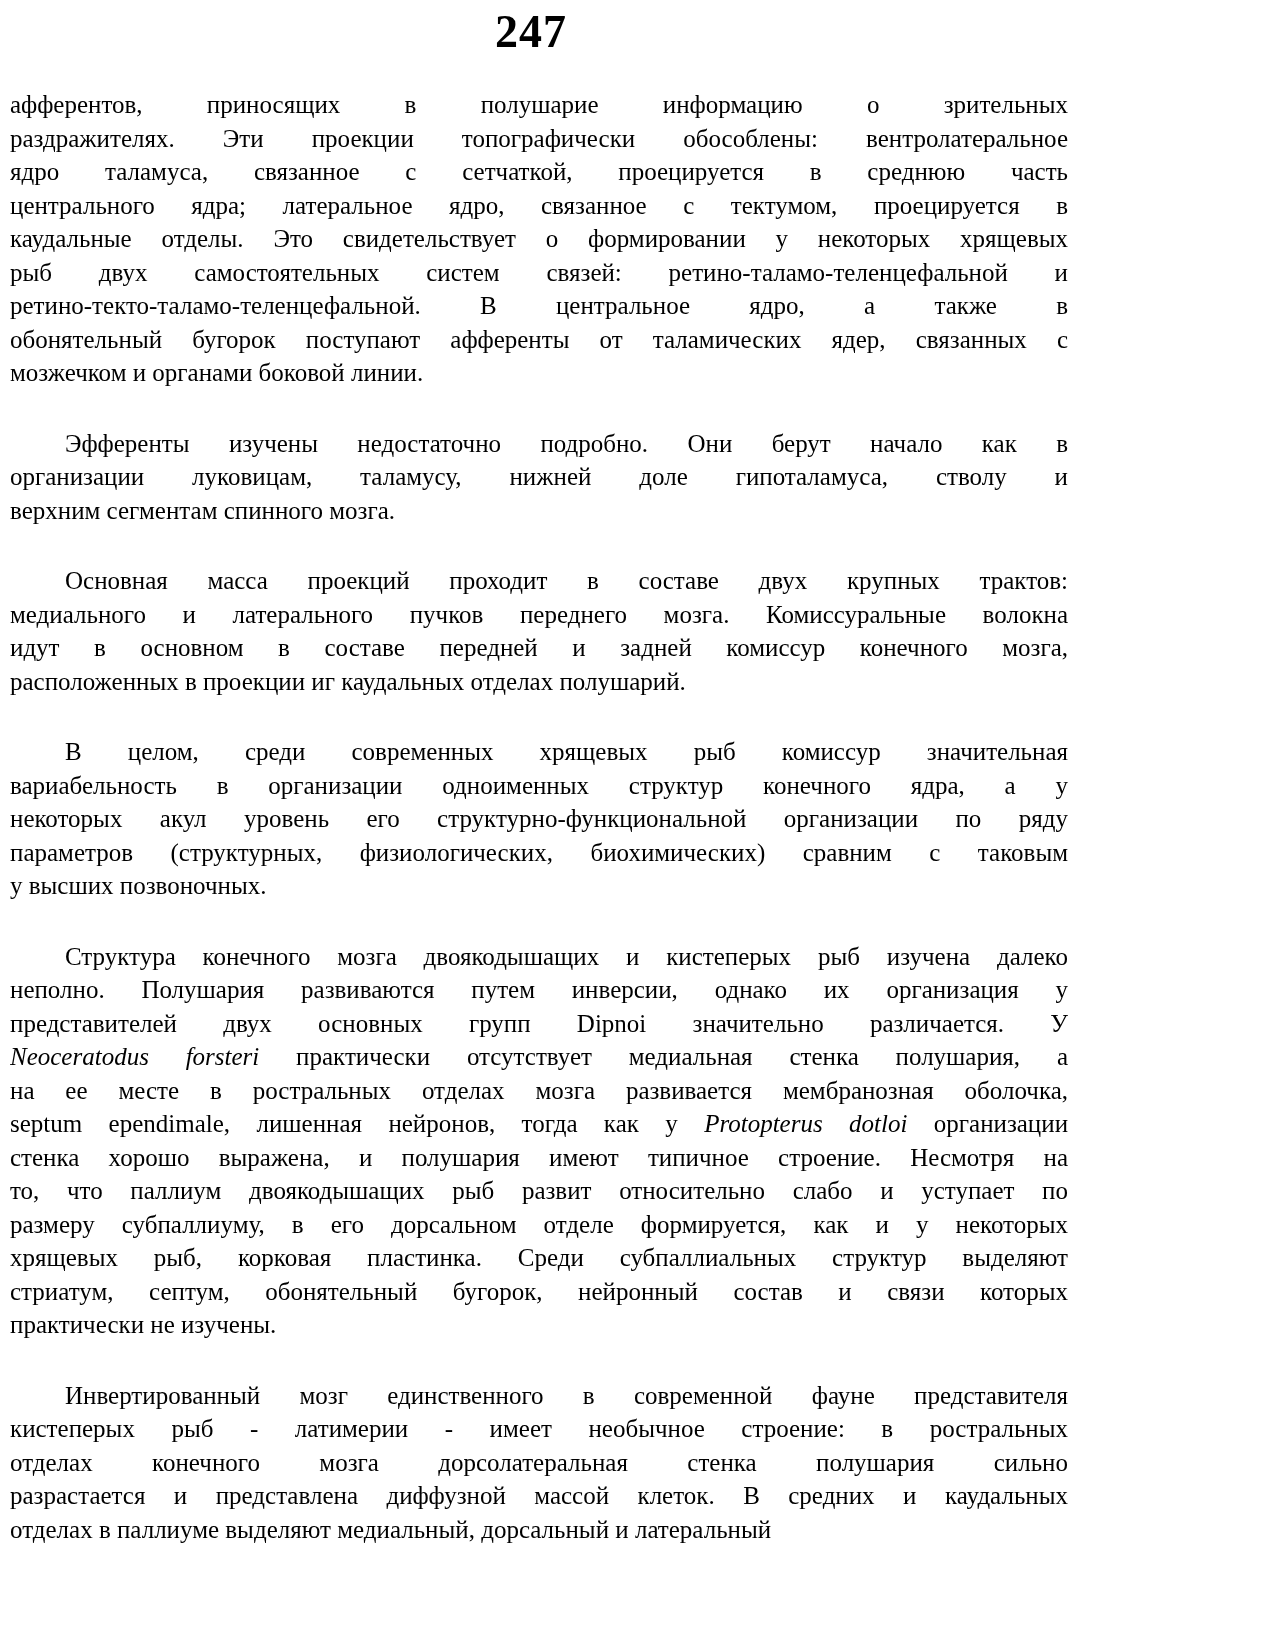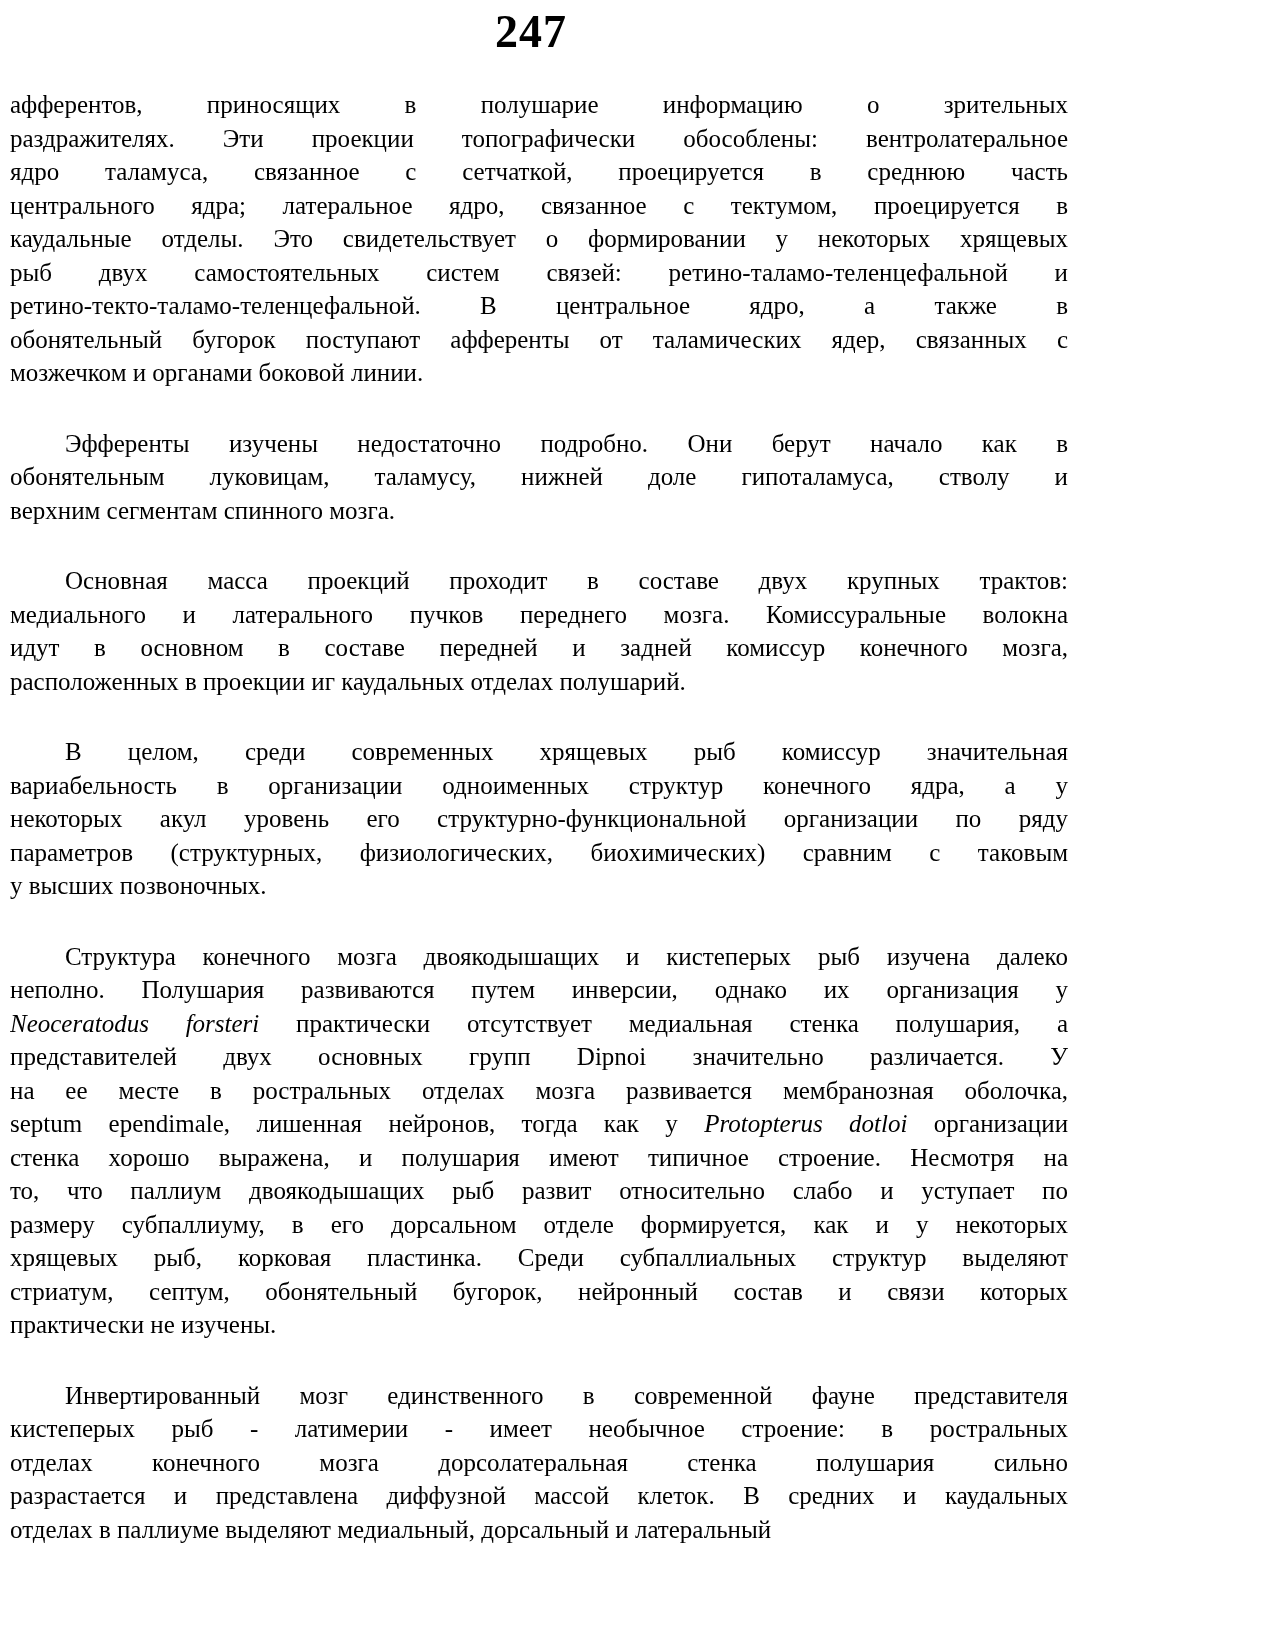--- a/index.html
+++ b/index.html
@@ -61,41 +61,41 @@
         <div class="line"><span>ядро таламуса, связанное с сетчаткой, проецируется в среднюю часть</span></div>
         <div class="line"><span>центрального ядра; латеральное ядро, связанное с тектумом, проецируется в</span></div>
         <div class="line"><span>каудальные отделы. Это свидетельствует о формировании у некоторых хрящевых</span></div>
         <div class="line"><span>рыб двух самостоятельных систем связей: ретино-таламо-теленцефальной и</span></div>
         <div class="line"><span>ретино-текто-таламо-теленцефальной. В центральное ядро, а также в</span></div>
         <div class="line"><span>обонятельный бугорок поступают афференты от таламических ядер, связанных с</span></div>
         <div class="line last"><span>мозжечком и органами боковой линии.</span></div>
       </div>
       <div class="para">
         <div class="line ind"><span>Эфференты изучены недостаточно подробно. Они берут начало как в</span></div>
-        <div class="line"><span>обонятельным луковицам, таламусу, нижней доле гипоталамуса, стволу и</span></div>
+        <div class="line"><span>организации луковицам, таламусу, нижней доле гипоталамуса, стволу и</span></div>
         <div class="line last"><span>верхним сегментам спинного мозга.</span></div>
       </div>
       <div class="para">
         <div class="line ind"><span>Основная масса проекций проходит в составе двух крупных трактов:</span></div>
         <div class="line"><span>медиального и латерального пучков переднего мозга. Комиссуральные волокна</span></div>
         <div class="line"><span>идут в основном в составе передней и задней комиссур конечного мозга,</span></div>
         <div class="line last"><span>расположенных в проекции иг каудальных отделах полушарий.</span></div>
       </div>
       <div class="para">
         <div class="line ind"><span>В целом, среди современных хрящевых рыб комиссур значительная</span></div>
         <div class="line"><span>вариабельность в организации одноименных структур конечного ядра, а у</span></div>
         <div class="line"><span>некоторых акул уровень его структурно-функциональной организации по ряду</span></div>
         <div class="line"><span>параметров (структурных, физиологических, биохимических) сравним с таковым</span></div>
         <div class="line last"><span>у высших позвоночных.</span></div>
       </div>
       <div class="para">
         <div class="line ind"><span>Структура конечного мозга двоякодышащих и кистеперых рыб изучена далеко</span></div>
         <div class="line"><span>неполно. Полушария развиваются путем инверсии, однако их организация у</span></div>
+        <div class="line"><span>представителей двух основных групп Dipnoi значительно различается. У</span></div>
         <div class="line"><span class="it">Neoceratodus forsteri</span><span> практически отсутствует медиальная стенка полушария, а</span></div>
-        <div class="line"><span>представителей двух основных групп Dipnoi значительно различается. У</span></div>
         <div class="line"><span>на ее месте в ростральных отделах мозга развивается мембранозная оболочка,</span></div>
         <div class="line"><span>septum ependimale, лишенная нейронов, тогда как у </span><span class="it">Protopterus dotloi</span><span> организации</span></div>
         <div class="line"><span>стенка хорошо выражена, и полушария имеют типичное строение. Несмотря на</span></div>
         <div class="line"><span>то, что паллиум двоякодышащих рыб развит относительно слабо и уступает по</span></div>
         <div class="line"><span>размеру субпаллиуму, в его дорсальном отделе формируется, как и у некоторых</span></div>
         <div class="line"><span>хрящевых рыб, корковая пластинка. Среди субпаллиальных структур выделяют</span></div>
         <div class="line"><span>стриатум, септум, обонятельный бугорок, нейронный состав и связи которых</span></div>
         <div class="line last"><span>практически не изучены.</span></div>
       </div>
       <div class="para">

